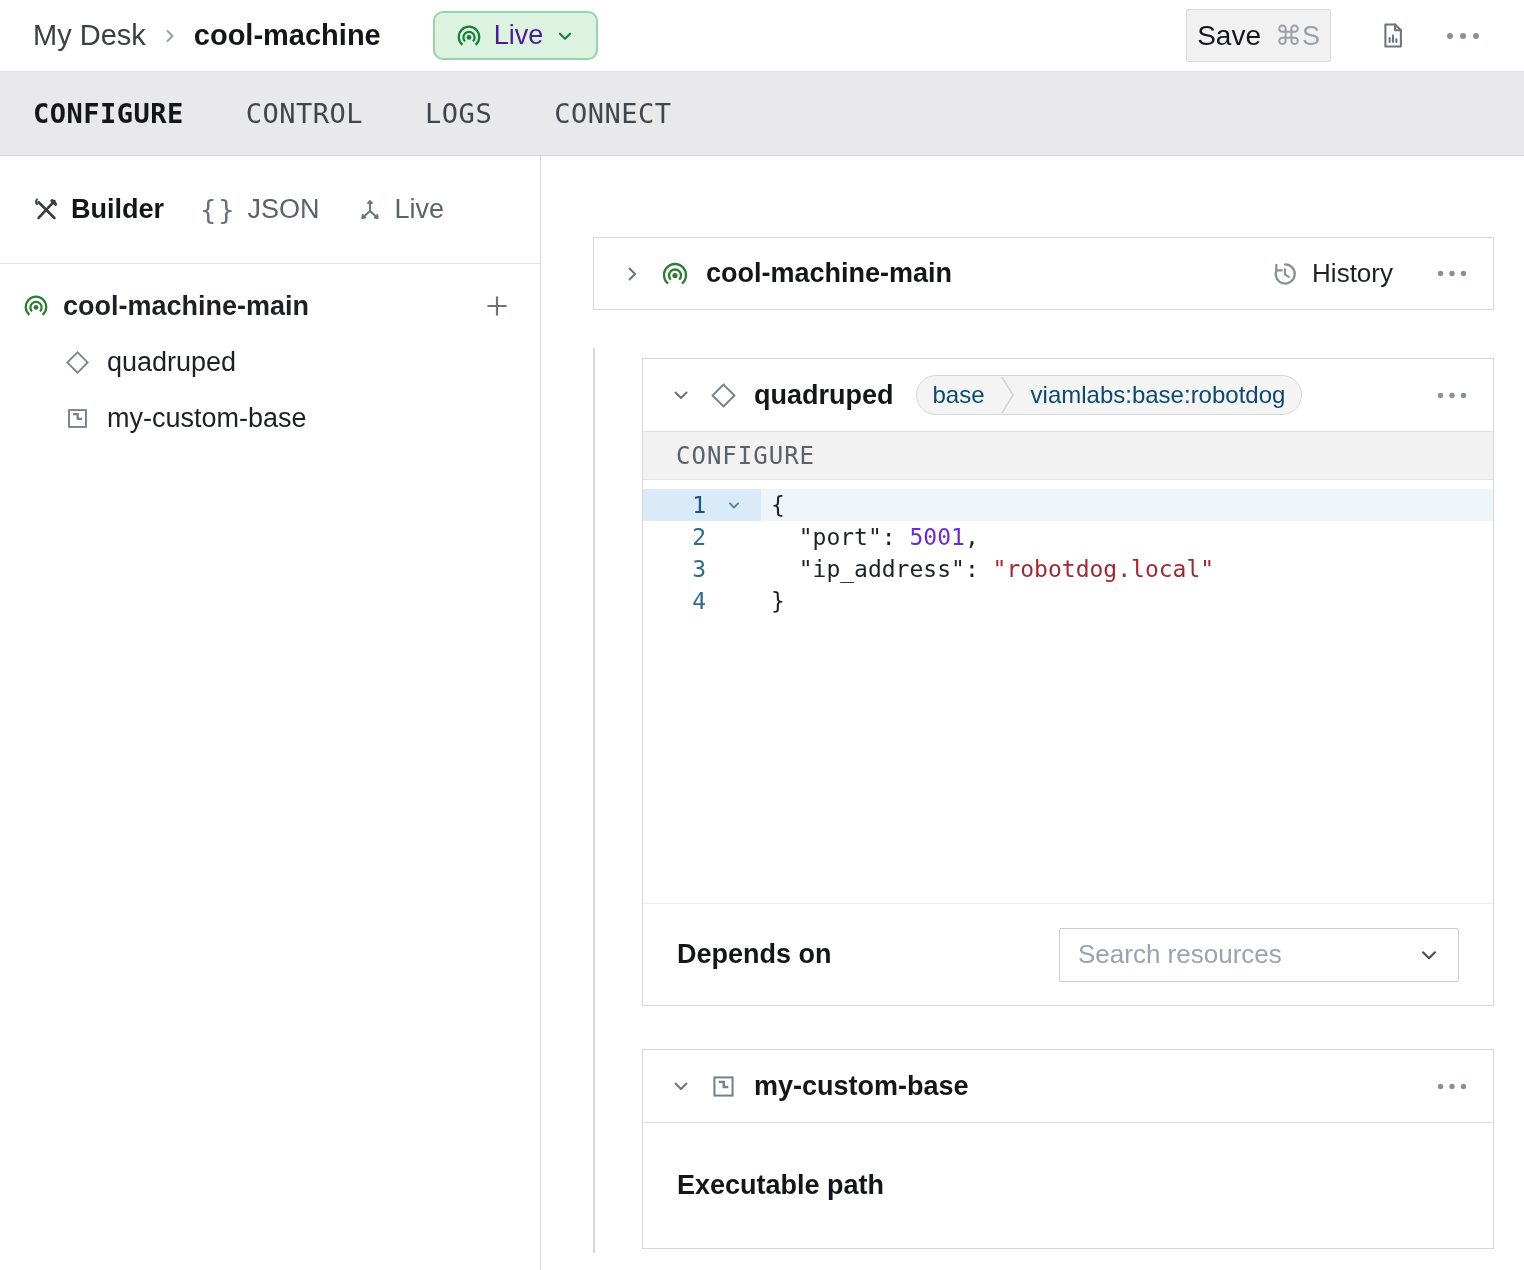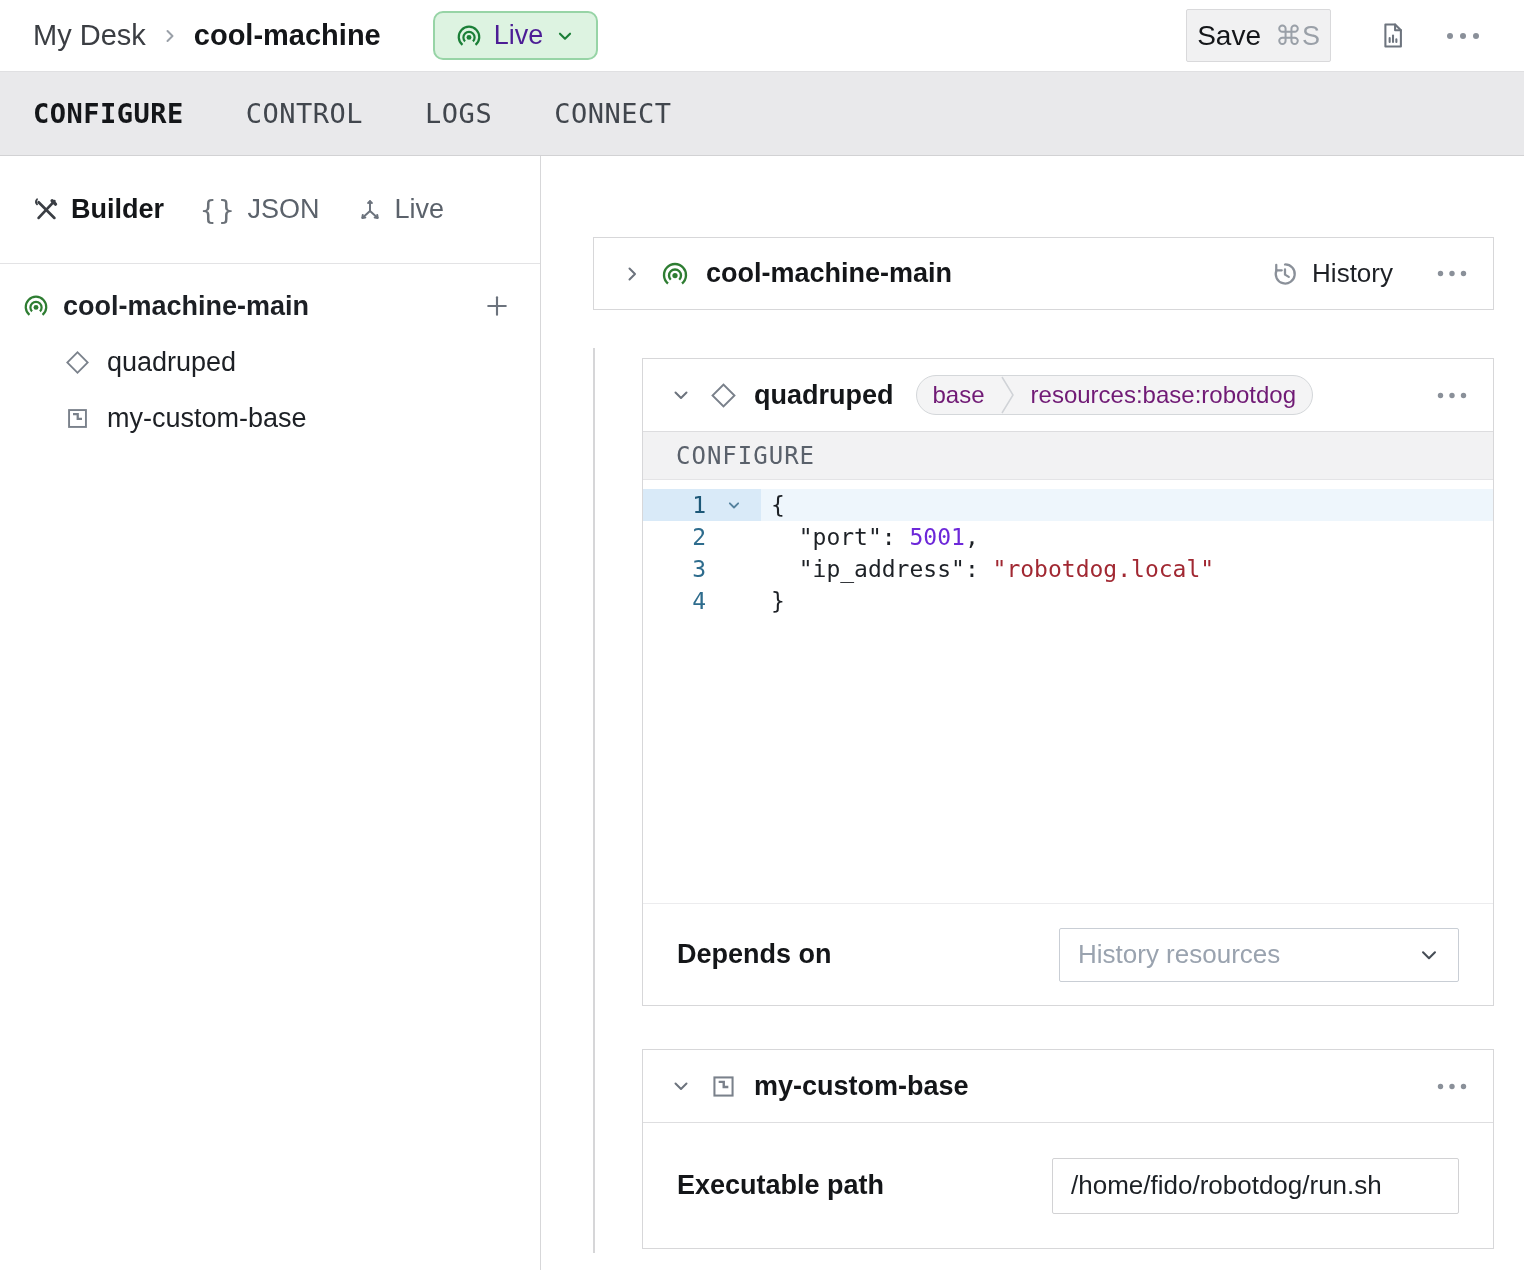--- a/index.html
+++ b/index.html
@@ -59,21 +59,21 @@
   .machine-card { margin:81px 30px 0 52px; }
   .machine-card .card-header { height:71px; }
   .history-group { margin-left:auto; display:flex; align-items:center; gap:12px; cursor:pointer; }
   .history-label { font-size:26px; color:#1d2025; }
   .machine-card .hdr-ellipsis { margin-left:28px; }
 
   .quadruped-card { margin:48px 30px 0 101px; }
   .quadruped-card .card-header { height:72px; }
   .model-badge { height:40px; margin-left:6px; display:flex; align-items:center;
     border:1px solid #d4d7da; background:#f4f4f5; border-radius:20px; overflow:hidden;
-    font-size:24px; color:#701a75; }
+    font-size:24px; color:#0c4a6e; }
   .model-badge .seg { padding:0 16px; white-space:nowrap; }
   .section-bar { height:49px; background:#f2f2f3; border-top:1px solid #dddddf; border-bottom:1px solid #e4e4e6;
     display:flex; align-items:center; padding-left:33px; font-family:"DejaVu Sans Mono", monospace;
     font-size:24px; color:#5a616b; letter-spacing:1px; }
 
   .editor { height:424px; padding-top:9px; border-bottom:1px solid #ececee;
     font-family:"DejaVu Sans Mono", monospace; font-size:23px; cursor:text; }
   .code-row { height:32px; display:flex; align-items:center; }
   .gutter-wrap { width:118px; flex:none; height:100%; display:flex; align-items:center; }
   .ln { width:63px; text-align:right; color:#2e6c8d; }
@@ -280,21 +280,21 @@
             </svg>
         </span>
         <span class="card-title">quadruped</span>
         <span class="model-badge">
           <span class="seg">base</span>
           <span>
             <svg width="14" height="38" viewBox="0 0 14 38" fill="none" stroke="#d0d3d7" stroke-width="1.5">
                 <path d="M1 1 L12 19 L1 37"></path>
               </svg>
           </span>
-          <span class="seg">resources:base:robotdog</span>
+          <span class="seg">viamlabs:base:robotdog</span>
         </span>
         <span class="icon-btn hdr-ellipsis">
           <svg width="30" height="7" viewBox="0 0 30 7">
               <circle cx="3.5" cy="3.5" r="2.7" fill="#8a9099"></circle>
               <circle cx="15" cy="3.5" r="2.7" fill="#8a9099"></circle>
               <circle cx="26.5" cy="3.5" r="2.7" fill="#8a9099"></circle>
             </svg>
         </span>
       </div>
 
@@ -331,21 +331,21 @@
             <span class="ln">4</span>
             <span class="fold"></span>
           </span>
           <span class="code-text"><span class="tk-plain">}</span></span>
         </div>
       </div>
 
       <div class="depends-row">
         <span class="field-label">Depends on</span>
         <div class="select-box">
-          <span class="placeholder">History resources</span>
+          <span class="placeholder">Search resources</span>
           <span>
             <svg width="26" height="26" viewBox="0 0 24 24" fill="none" stroke="#454c55" stroke-width="1.9" stroke-linecap="round" stroke-linejoin="round">
                 <path d="M6.5 9.5 L12 15 L17.5 9.5"></path>
               </svg>
           </span>
         </div>
       </div>
     </div>
 
     <div class="card base-card">
@@ -365,17 +365,16 @@
         <span class="icon-btn hdr-ellipsis">
           <svg width="30" height="7" viewBox="0 0 30 7">
               <circle cx="3.5" cy="3.5" r="2.7" fill="#8a9099"></circle>
               <circle cx="15" cy="3.5" r="2.7" fill="#8a9099"></circle>
               <circle cx="26.5" cy="3.5" r="2.7" fill="#8a9099"></circle>
             </svg>
         </span>
       </div>
       <div class="exec-row">
         <span class="field-label">Executable path</span>
-        <input class="text-input" type="text" value="/home/fido/robotdog/run.sh" style="">
       </div>
     </div>
   </div>
 </div>
 
 </body></html>

